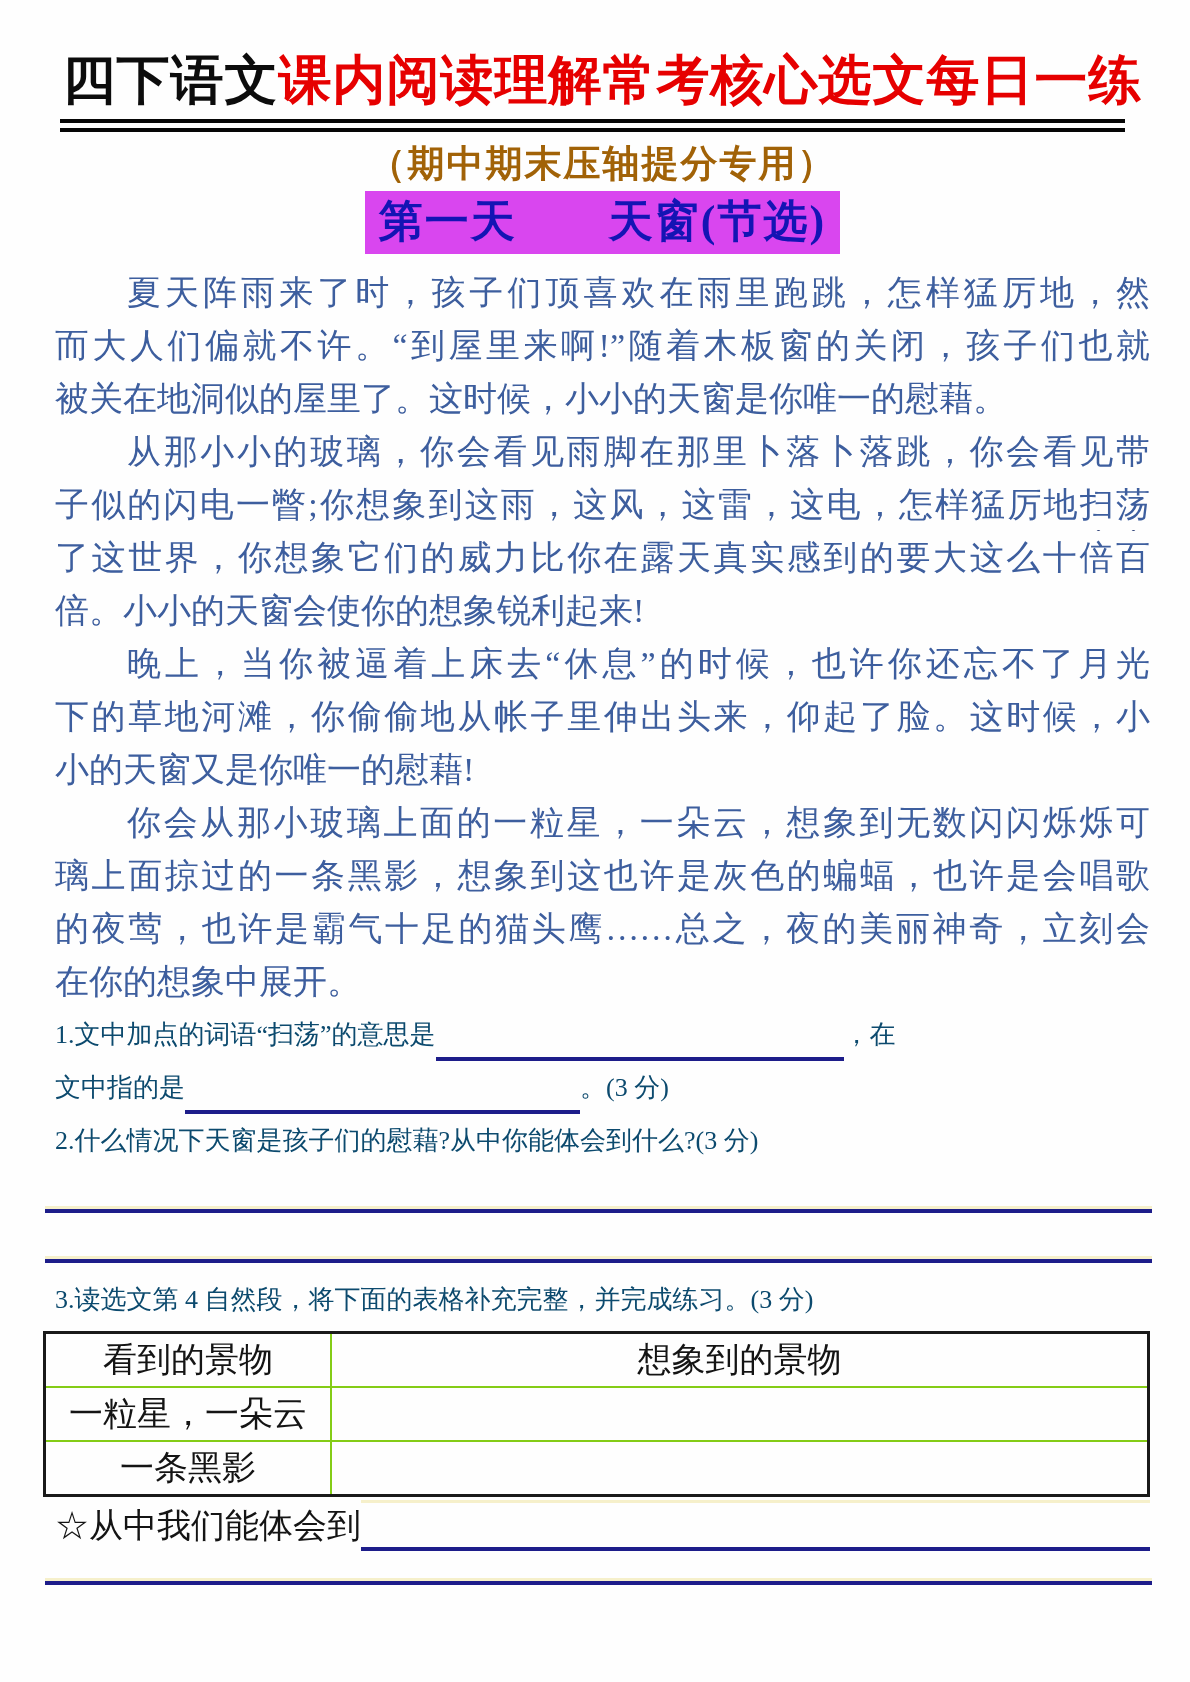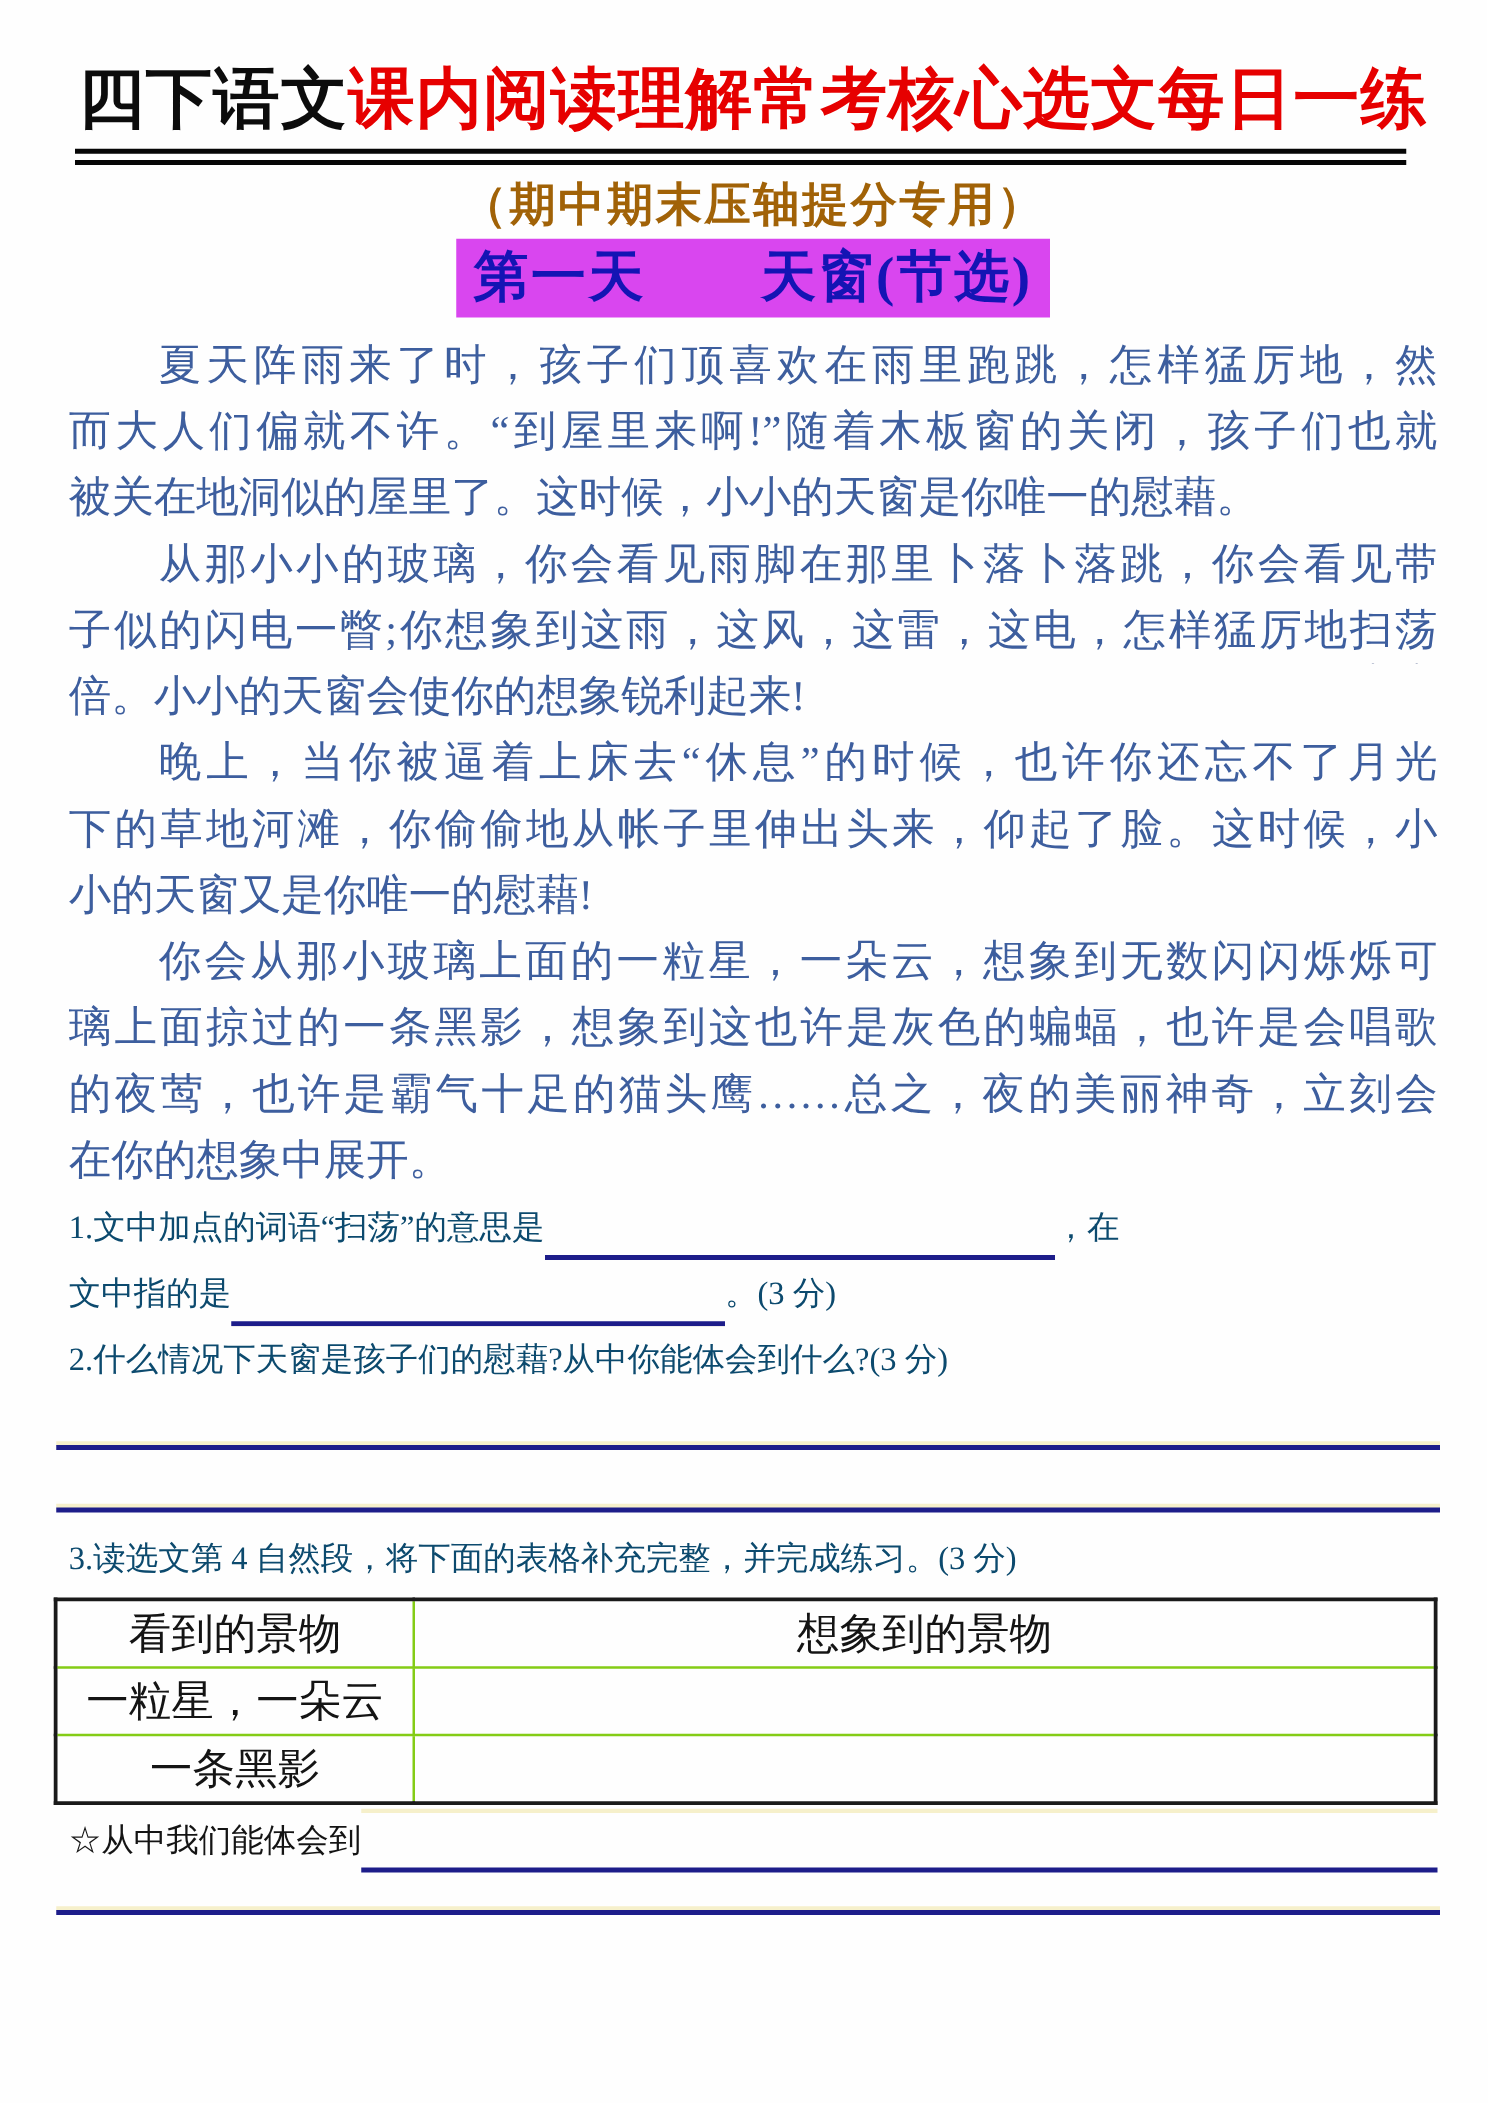--- a/index.html
+++ b/index.html
@@ -47,21 +47,21 @@
   
   table.sheet{border-collapse:collapse;margin-top:8px;margin-left:-12px;
               width:1107px;table-layout:fixed;}
   table.sheet td{border:2px solid #84cc16;height:52px;font-size:34px;
                  text-align:center;color:#141414;padding:0 4px;overflow:hidden;}
   table.sheet{border:3px solid #1a1a1a;}
   td.col-seen{width:276px;}
 
   
   .takeaway{margin-top:10px;display:flex;align-items:flex-end;
-            font-size:26px;height:44px;line-height:50px;color:#141414;}
+            font-size:34px;height:44px;line-height:50px;color:#141414;}
   .takeaway .grow{flex:1;height:44px;border-bottom:4px solid #1d1d8a;
                   box-shadow:0 -3px 0 #f6f0cb;}
   .final-rule{margin-top:30px;}
 </style>
 </head>
 <body>
 
 <div class="page">
 
   <div class="title-row">
@@ -77,20 +77,21 @@
 
   <div class="passage">
     <div class="line fill indent">夏天阵雨来了时，孩子们顶喜欢在雨里跑跳，怎样猛厉地，然</div>
     <div class="line fill">而大人们偏就不许。“到屋里来啊!”随着木板窗的关闭，孩子们也就</div>
     <div class="line">被关在地洞似的屋里了。这时候，小小的天窗是你唯一的慰藉。</div>
 
     <div class="line fill indent">从那小小的玻璃，你会看见雨脚在那里卜落卜落跳，你会看见带</div>
     <div class="line fill">
       <span>子似的闪电一瞥;你想象到这雨，这风，这雷，这电，怎样猛厉地</span><span class="emph">扫荡</span>
     </div>
+    <div class="line fill">了这世界，你想象它们的威力比你在露天真实感到的要大这么十倍百</div>
     <div class="line">倍。小小的天窗会使你的想象锐利起来!</div>
 
     <div class="line fill indent">晚上，当你被逼着上床去“休息”的时候，也许你还忘不了月光</div>
     <div class="line fill">下的草地河滩，你偷偷地从帐子里伸出头来，仰起了脸。这时候，小</div>
     <div class="line">小的天窗又是你唯一的慰藉!</div>
 
     <div class="line fill indent">你会从那小玻璃上面的一粒星，一朵云，想象到无数闪闪烁烁可</div>
     <div class="line fill">璃上面掠过的一条黑影，想象到这也许是灰色的蝙蝠，也许是会唱歌</div>
     <div class="line fill">的夜莺，也许是霸气十足的猫头鹰……总之，夜的美丽神奇，立刻会</div>
     <div class="line">在你的想象中展开。</div>

